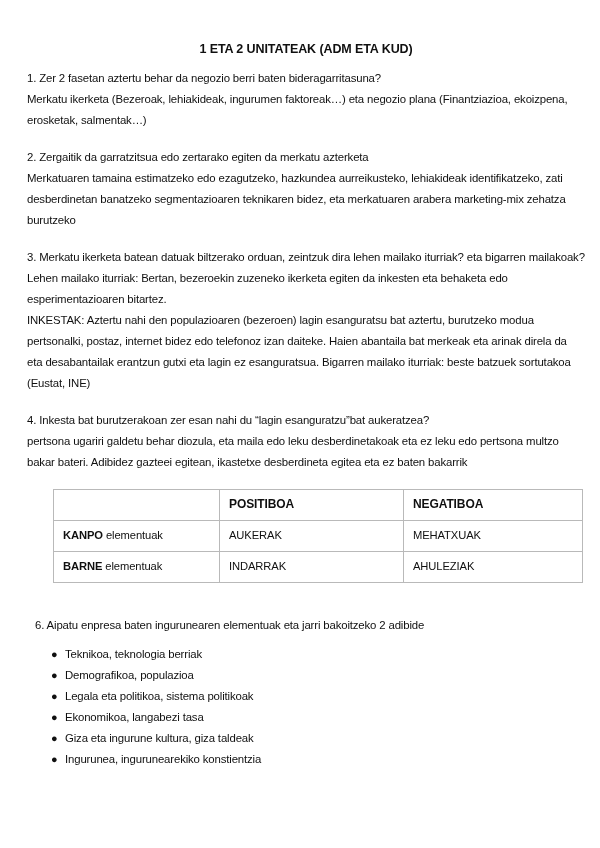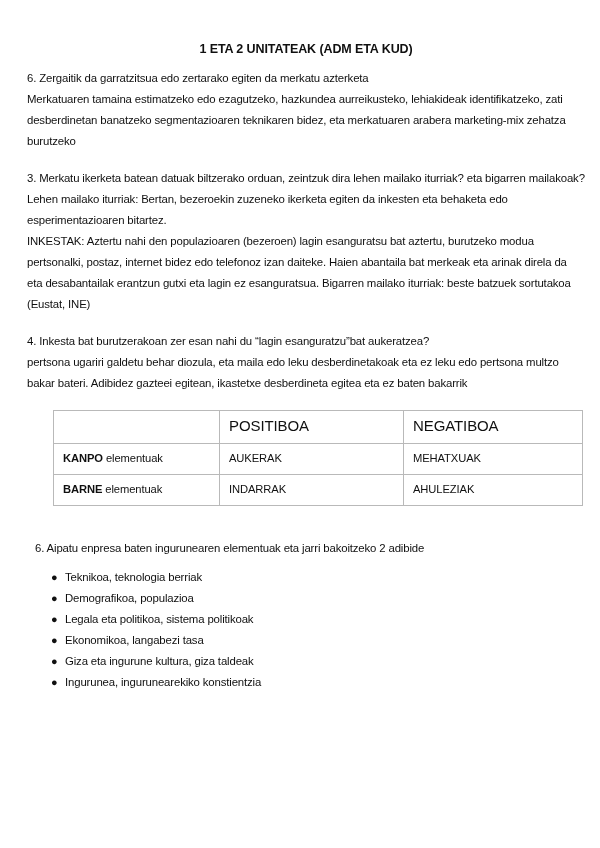--- a/index.html
+++ b/index.html
@@ -59,22 +59,22 @@
     padding: 7px 9px 8px 9px;
     font-size: 11.2px;
     line-height: 15px;
     vertical-align: middle;
     letter-spacing: -0.1px;
   }
   table.amia td.col-label { width: 147px; }
   table.amia td.col-pos   { width: 165px; }
   table.amia td.col-neg   { width: 160px; }
   .th-text {
-    font-weight: normal;
-    font-size: 15px;
+    font-weight: bold;
+    font-size: 12px;
   }
   .rowhead {
     font-size: 11.2px;
   }
   .rowhead b { font-weight: bold; }
   .cellval {
     font-size: 11.2px;
   }
 
   ul.bullets {
@@ -103,23 +103,27 @@
     letter-spacing: -0.15px;
   }
 </style>
 </head>
 <body>
 
 <div class="page">
 
   <h1 class="doc-title">1 ETA 2 UNITATEAK (ADM ETA KUD)</h1>
 
+  <div class="qa-block">
+    <p class="q-line">1. Zer 2 fasetan aztertu behar da negozio berri baten bideragarritasuna?</p>
+    <p class="a-para">Merkatu ikerketa (Bezeroak, lehiakideak, ingurumen faktoreak…) eta negozio plana (Finantziazioa, ekoizpena, erosketak, salmentak…)</p>
+  </div>
 
   <div class="qa-block">
-    <p class="q-line">6. Zergaitik da garratzitsua edo zertarako egiten da merkatu azterketa</p>
+    <p class="q-line">2. Zergaitik da garratzitsua edo zertarako egiten da merkatu azterketa</p>
     <p class="a-para">Merkatuaren tamaina estimatzeko edo ezagutzeko, hazkundea aurreikusteko, lehiakideak identifikatzeko, zati desberdinetan banatzeko segmentazioaren teknikaren bidez, eta  merkatuaren arabera marketing-mix zehatza burutzeko</p>
   </div>
 
   <div class="qa-block">
     <p class="q-line">3. Merkatu ikerketa batean datuak biltzerako orduan, zeintzuk dira lehen mailako iturriak? eta bigarren mailakoak?</p>
     <p class="a-para">Lehen mailako iturriak: Bertan, bezeroekin zuzeneko ikerketa egiten da inkesten eta behaketa edo esperimentazioaren bitartez.</p>
     <p class="a-para">INKESTAK: Aztertu nahi den populazioaren (bezeroen) lagin esanguratsu bat aztertu, burutzeko modua pertsonalki, postaz, internet bidez edo telefonoz izan daiteke. Haien abantaila bat merkeak eta arinak direla da eta desabantailak erantzun gutxi eta lagin ez esanguratsua. Bigarren mailako iturriak: beste batzuek sortutakoa (Eustat, INE)</p>
   </div>
 
   <div class="qa-block">

